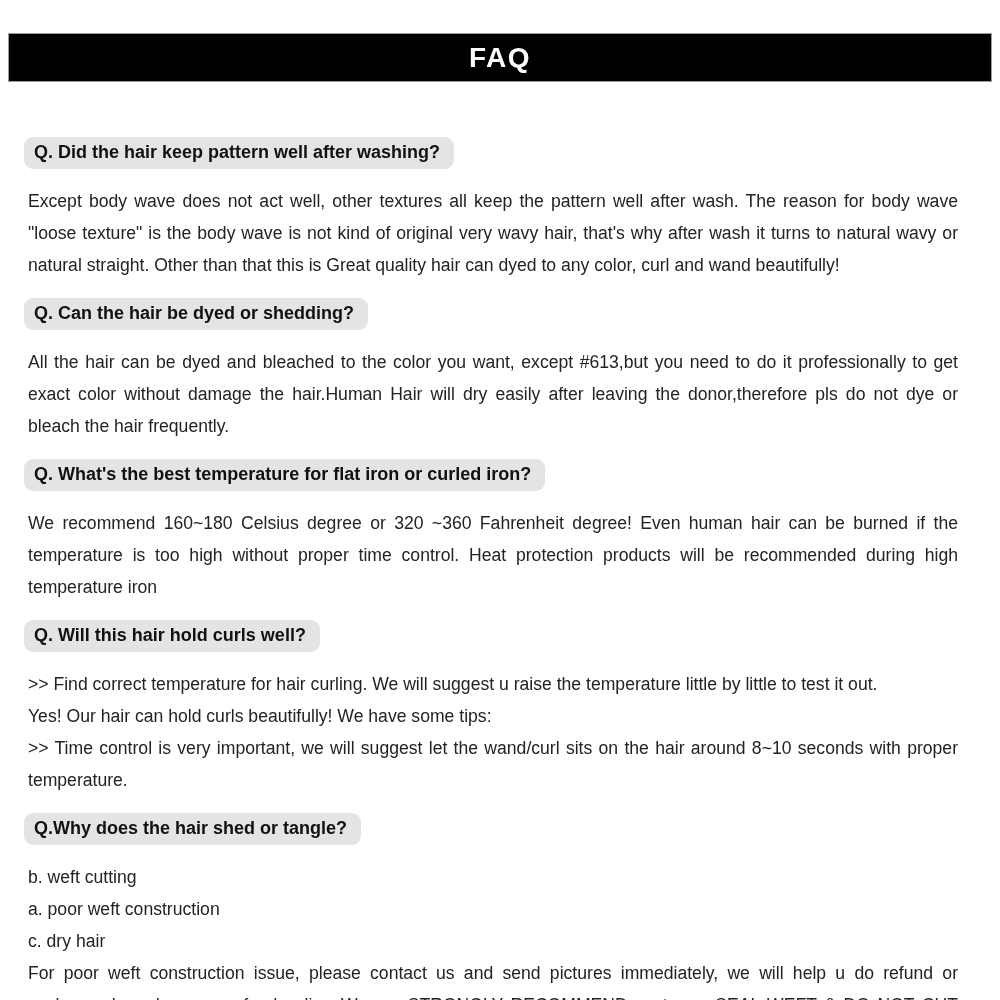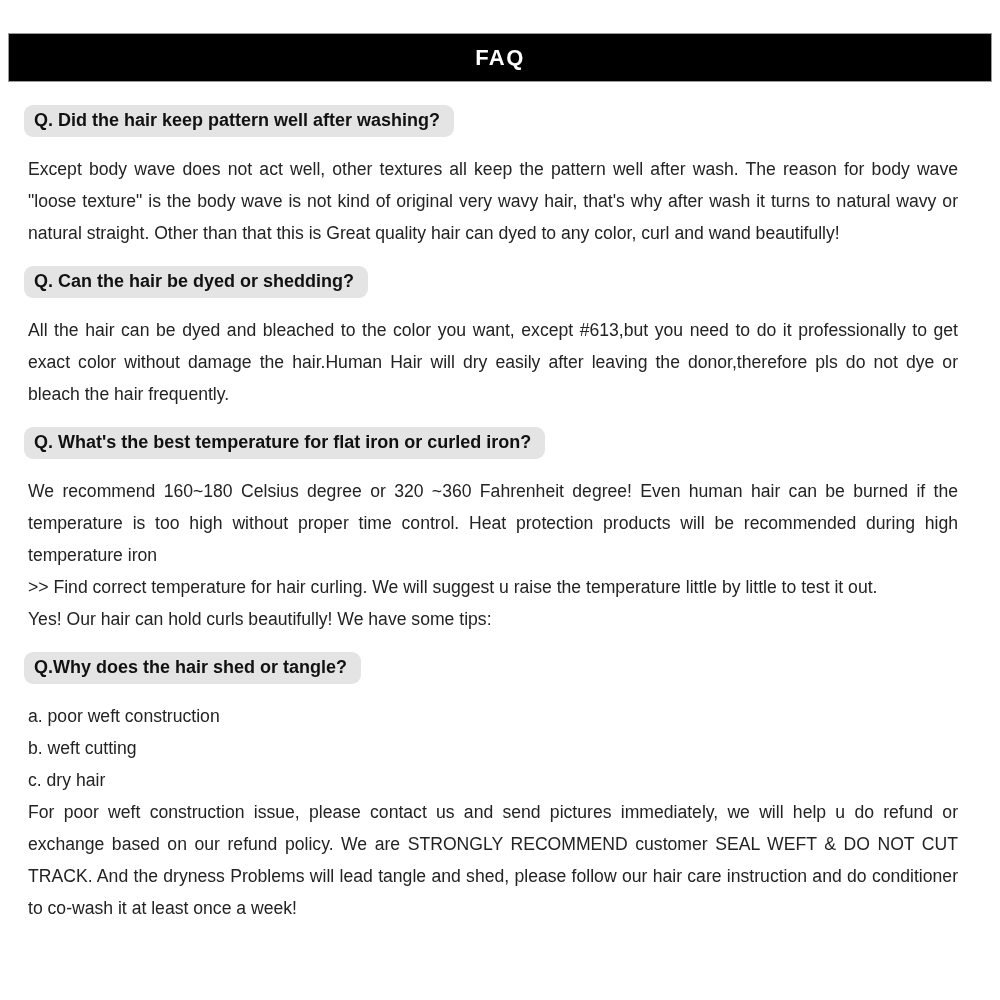--- a/index.html
+++ b/index.html
@@ -22,41 +22,41 @@
     margin: 33px 8px 0 8px;
     height: 47px;
     background: #000000;
     border: 1px solid #9a9a9a;
     display: flex;
     align-items: center;
     justify-content: center;
   }
   .header-title {
     color: #ffffff;
-    font-size: 22px;
+    font-size: 28px;
     font-weight: bold;
     letter-spacing: 1.5px;
   }
   .content {
     margin: 0 42px 0 28px;
   }
   .faq-section { margin: 0; }
   .qbox {
     display: inline-block;
     background: #e4e4e4;
     border-radius: 9px;
     padding: 5px 14px 6px 10px;
     margin: 17px 0 16px -4px;
     font-weight: bold;
     font-size: 18px;
     color: #111111;
     white-space: nowrap;
   }
   .faq-section:first-of-type .qbox {
-    margin-top: 23px;
+    margin-top: 55px;
   }
   .answer p {
     margin: 0;
     font-size: 17.6px;
     line-height: 32px;
     text-align: justify;
     color: #232323;
   }
 </style>
 </head>
@@ -85,30 +85,32 @@
     </section>
 
     <section class="faq-section">
       <div class="qbox">Q. What's the best temperature for flat iron or curled iron?</div>
       <div class="answer">
         <p>We recommend 160~180 Celsius degree or 320 ~360 Fahrenheit degree! Even human hair can be burned if the temperature is too high without proper time control. Heat protection products will be recommended during high temperature iron</p>
       </div>
     </section>
 
     <section class="faq-section">
+      <div class="qbox">Q. Will this hair hold curls well?</div>
       <div class="answer">
         <p>&gt;&gt; Find correct temperature for hair curling. We will suggest u raise the temperature little by little to test it out.</p>
         <p>Yes! Our hair can hold curls beautifully! We have some tips:</p>
+        <p>&gt;&gt; Time control is very important, we will suggest let the wand/curl sits on the hair around 8~10 seconds with proper temperature.</p>
       </div>
     </section>
 
     <section class="faq-section">
       <div class="qbox">Q.Why does the hair shed or tangle?</div>
       <div class="answer">
+        <p>b. weft cutting</p>
         <p>a. poor weft construction</p>
-        <p>b. weft cutting</p>
         <p>c. dry hair</p>
         <p>For poor weft construction issue, please contact us and send pictures immediately, we will help u do refund or exchange based on our refund policy. We are STRONGLY RECOMMEND customer SEAL WEFT &amp; DO NOT CUT TRACK. And the dryness Problems will lead tangle and shed, please follow our hair care instruction and do conditioner to co-wash it at least once a week!</p>
       </div>
     </section>
 
   </div>
 </div>
 
 </body></html>

